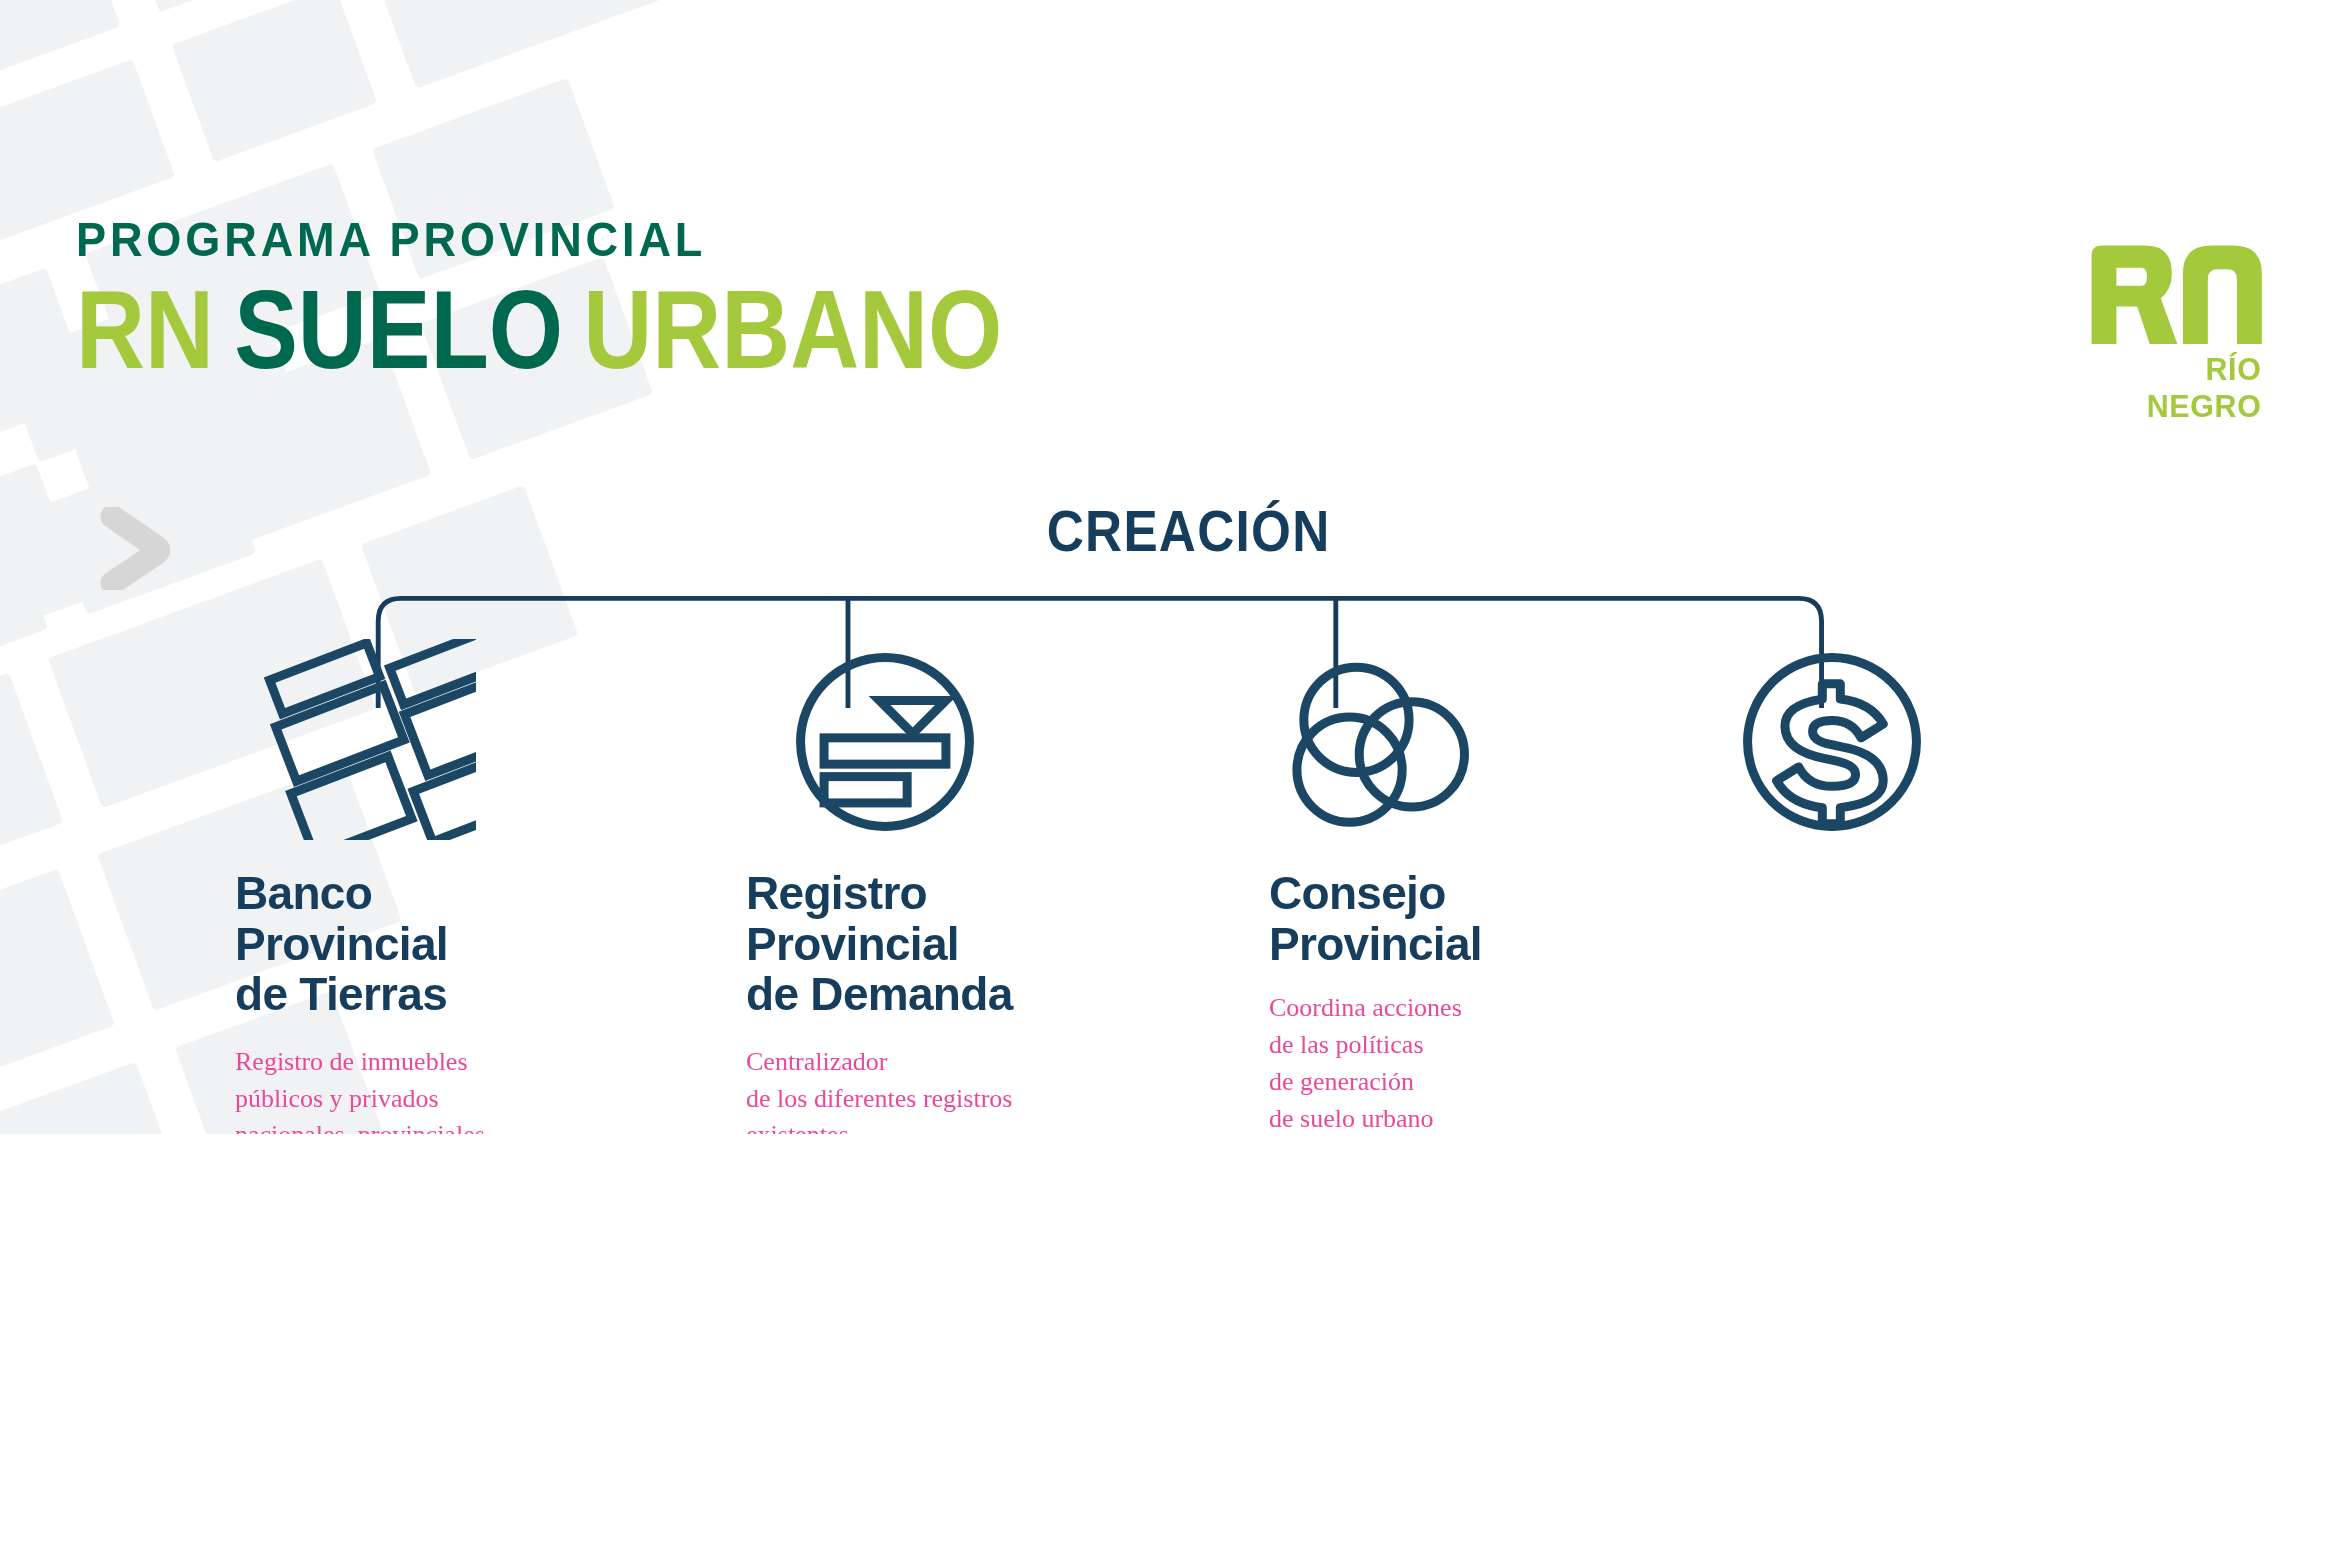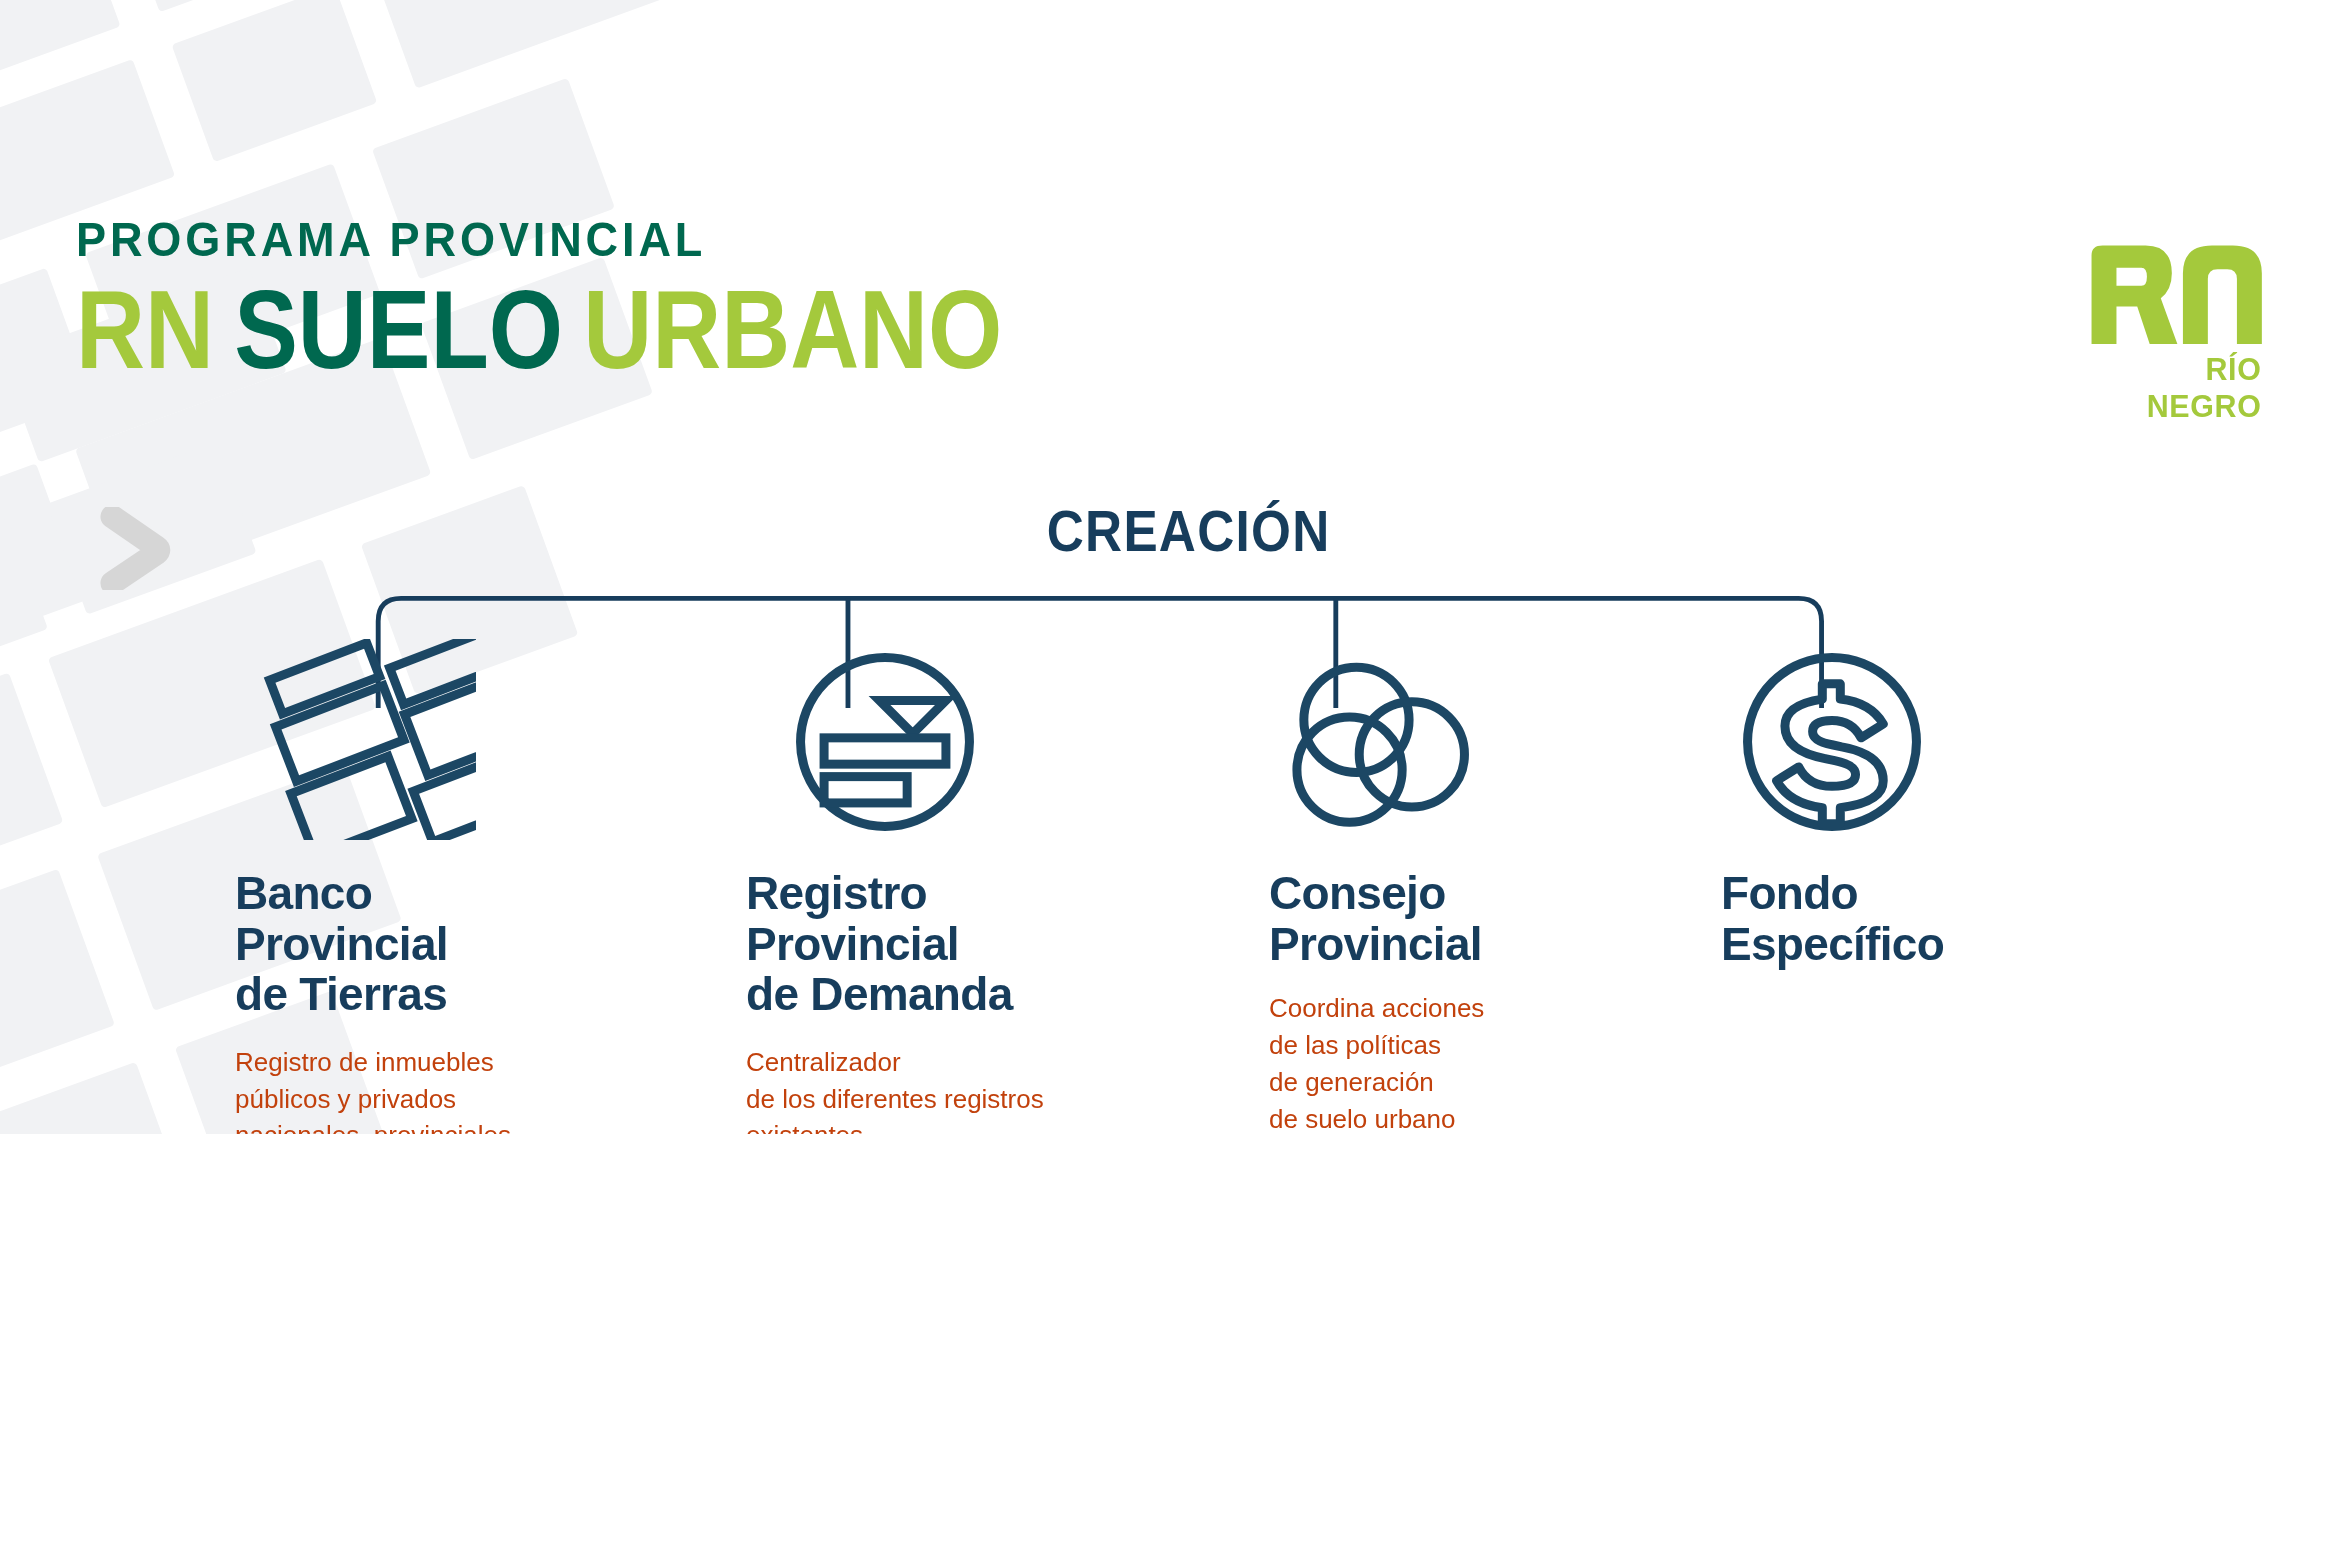--- a/index.html
+++ b/index.html
@@ -135,25 +135,25 @@
     font-family: "Liberation Sans", sans-serif;
     font-weight: bold;
     font-size: 46px;
     line-height: 1.10;
     color: #173D5C;
     letter-spacing: -0.7px;
     white-space: pre-line;
   }
   .col-desc {
     margin-top: 23.6px;
-    font-family: Liberation Sans, sans-serif;
+    font-family: Liberation Serif, serif;
     font-weight: normal;
     font-size: 26px;
     line-height: 1.42;
-    color: #c2410c;
+    color: #ec4899;
     white-space: pre-line;
   }
 
   
   #col-0 { left: 235px; width: 430px; }
   #col-1 { left: 746px; width: 486px; }
   #col-2 { left: 1262px; width: 389px; margin-left: 7px; }
   #col-3 { left: 1721px; width: 416px; }
 
   #col-0 .col-title { margin-top: 15.3px; }
@@ -314,19 +314,17 @@
     <div class="col" id="col-3">
       <div class="col-icon">
         <svg style="position:absolute;left:14px;top:7px;" width="194" height="180" viewBox="0 0 280 260" xmlns="http://www.w3.org/2000/svg">
           <circle cx="140" cy="130" r="122" fill="none" stroke="#1C4764" stroke-width="13"></circle>
           <path d="M152 46 L152 68 Q196 73 214 104 L182 124 Q169 99 140 99 Q112 99 112 115
                    Q112 129 140 134 L154 137 Q214 148 214 186 Q214 217 152 225 L152 248
                    L126 248 L126 225 Q78 219 60 186 L92 166 Q106 194 140 194 Q174 194 174 177
                    Q174 163 144 157 L130 154 Q72 143 72 107 Q72 76 126 68 L126 46 Z" fill="none" stroke="#1C4764" stroke-width="13" stroke-linejoin="round"></path>
         </svg>
       </div>
-      <div class="col-title">Fondo
-Específico</div>
     </div>
 
   </div>
 </div>
 
 
 </body></html>

